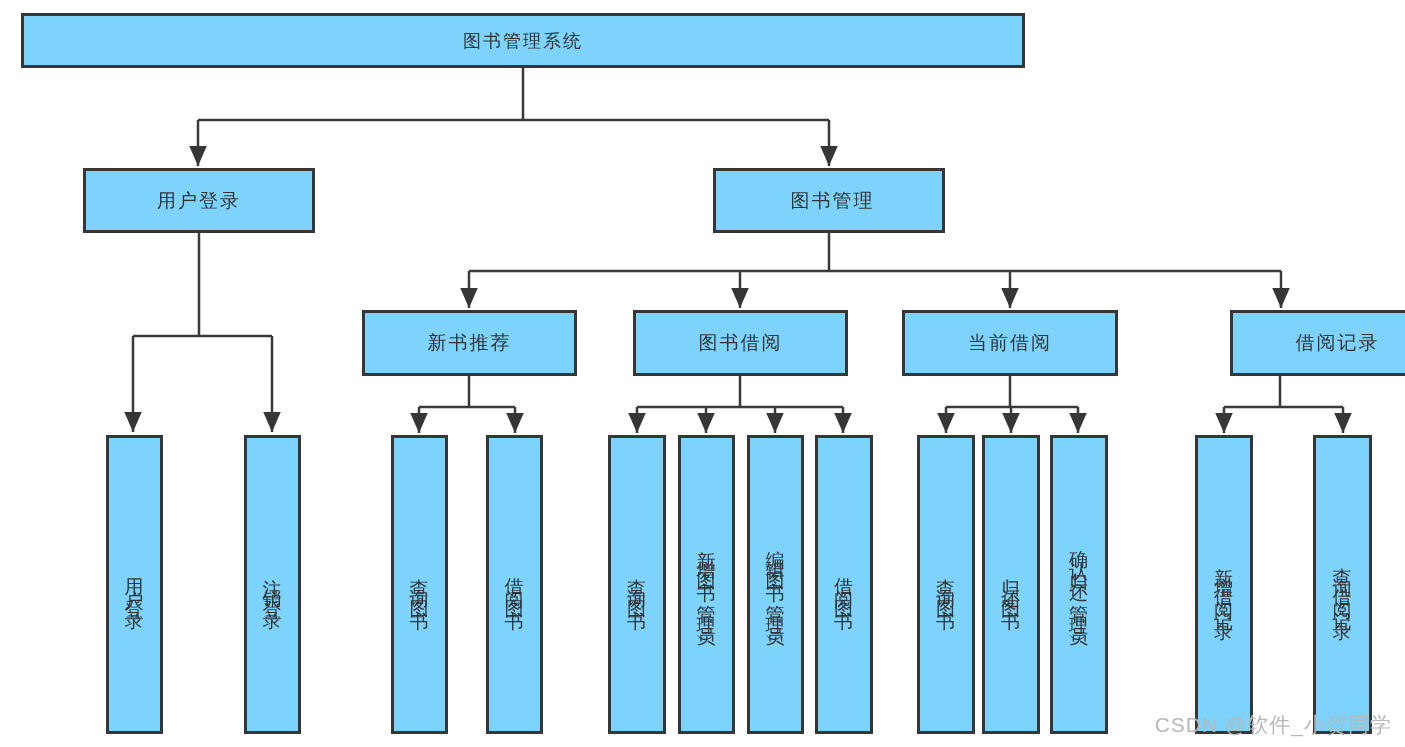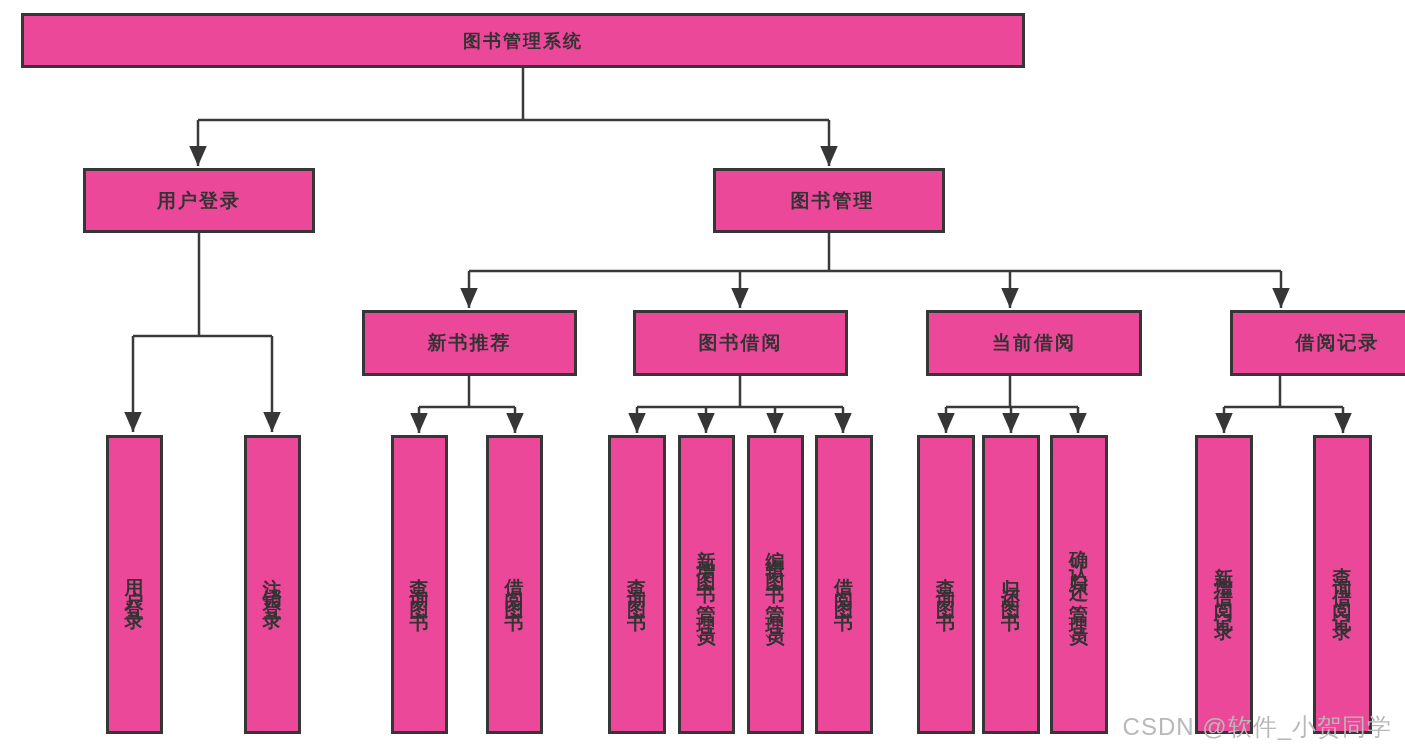--- a/index.html
+++ b/index.html
@@ -14,45 +14,44 @@
   }
   svg.connectors {
     position: absolute;
     left: 0; top: 0;
     width: 1405px; height: 747px;
   }
   .box {
     position: absolute;
     box-sizing: border-box;
     border: 3px solid #363636;
-    background: #ec4899;
+    background: #7dd3fc;
     display: flex;
     align-items: center;
     justify-content: center;
-    font-weight: bold;
   }
   .hlabel {
     font-size: 19px;
     letter-spacing: 2px;
     white-space: nowrap;
   }
   .root .hlabel { font-size: 18px; }
   .vlabel {
     writing-mode: vertical-lr;
     text-orientation: mixed;
     font-size: 19px;
     line-height: 1;
     letter-spacing: 11px;
     white-space: nowrap;
   }
   .watermark {
     position: absolute;
     right: 13px;
     top: 711px;
-    font-size: 24px;
+    font-size: 21px;
     letter-spacing: 1px;
     color: #b8b8b8;
     z-index: 5;
     white-space: nowrap;
   }
 </style>
 </head>
 <body>
 
 <div class="canvas">
@@ -124,21 +123,21 @@
   <div class="box" style="left:713px; top:168px; width:232px; height:65px;padding-left:7px;">
     <span class="hlabel">图书管理</span>
   </div>
 
   <div class="box" style="left:362px; top:310px; width:215px; height:66px;text-align:center;">
     <span class="hlabel">新书推荐</span>
   </div>
   <div class="box" style="left:633px; top:310px; width:215px; height:66px;">
     <span class="hlabel">图书借阅</span>
   </div>
-  <div class="box" style="left:902px; top:310px; width:216px; height:66px;margin-left:24px;">
+  <div class="box" style="left:902px; top:310px; width:216px; height:66px;">
     <span class="hlabel">当前借阅</span>
   </div>
   <div class="box" style="left:1230px; top:310px; width:215px; height:66px;">
     <span class="hlabel">借阅记录</span>
   </div>
 
   <div class="box" style="left:106px; top:435px; width:57px; height:299px;">
     <span class="vlabel">用户登录</span>
   </div>
   <div class="box" style="left:244px; top:435px; width:57px; height:299px;">

